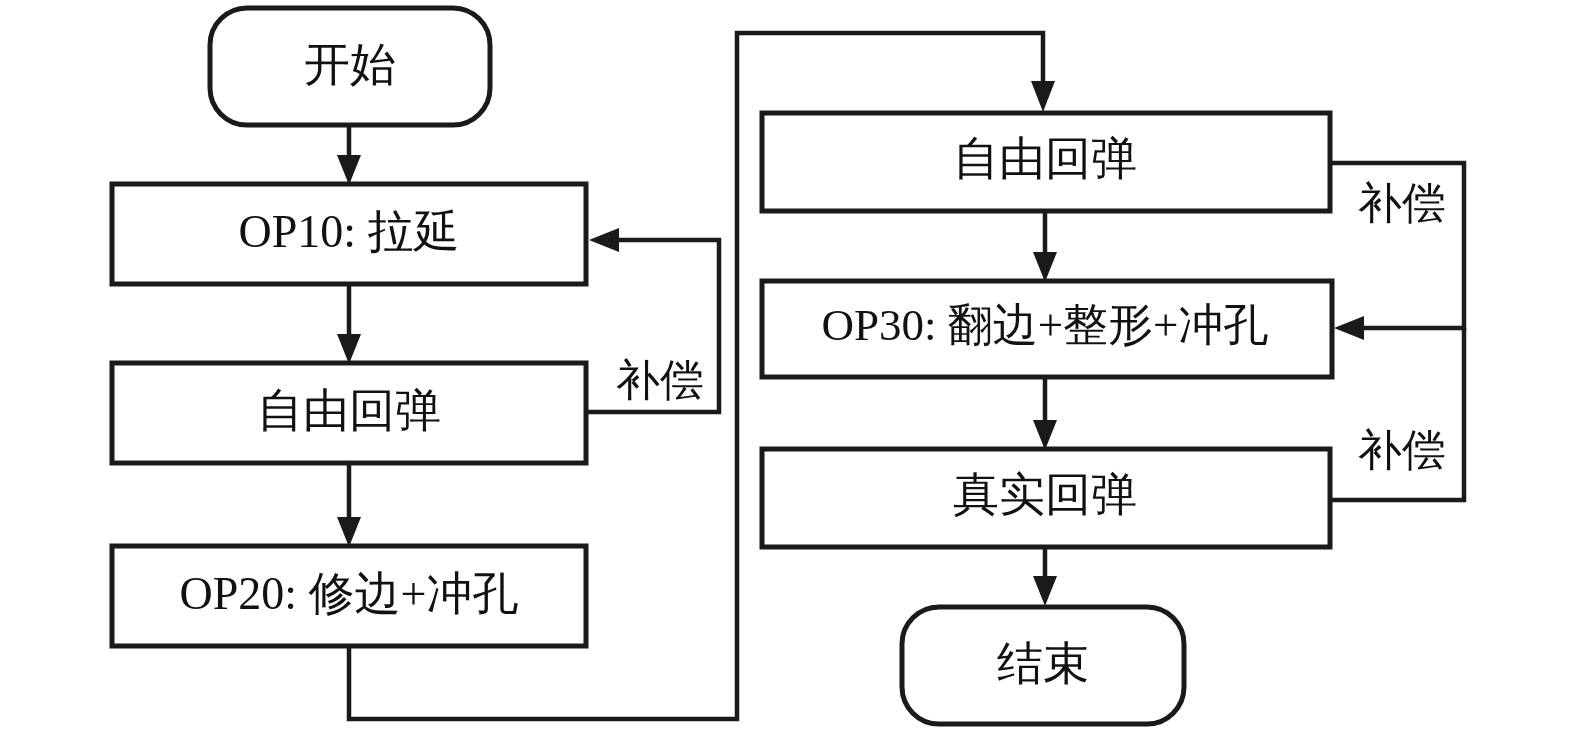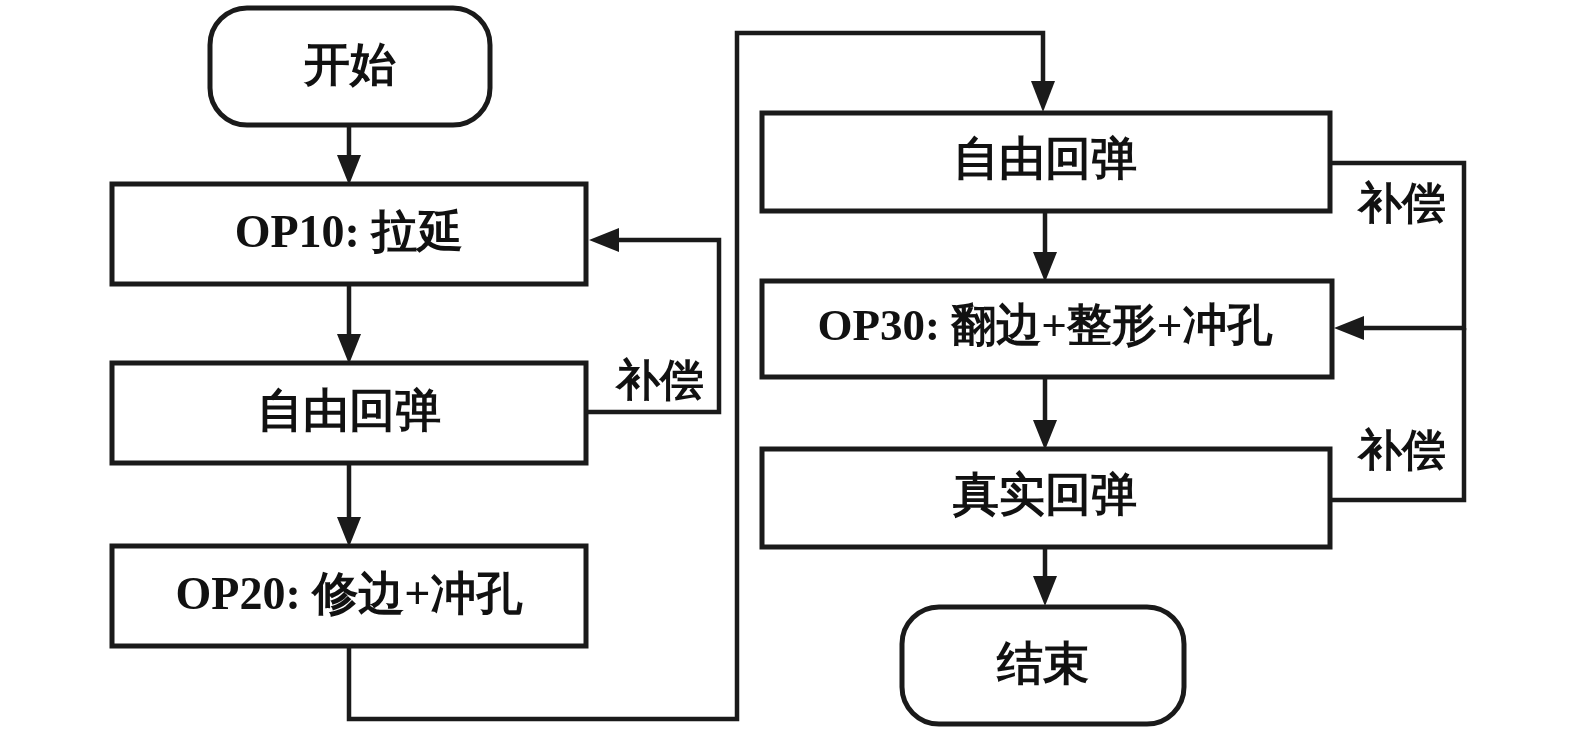--- a/index.html
+++ b/index.html
@@ -11,21 +11,20 @@
     width: 1575px;
     height: 732px;
     font-family: "Liberation Serif", "DejaVu Serif", serif;
     overflow: hidden;
   }
   #flowchart-root {
     position: relative;
     width: 1575px;
     height: 723px;
     background: #ffffff;
-    font-weight: bold;
   }
   svg.chart-canvas {
     position: absolute;
     top: 0;
     left: 0;
     width: 1575px;
     height: 732px;
     display: block;
   }
   .node-shape {

